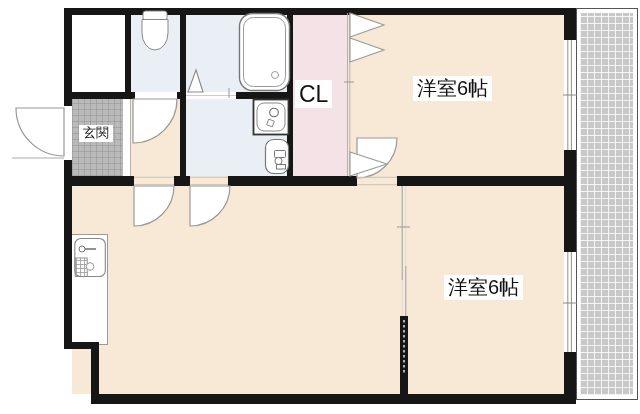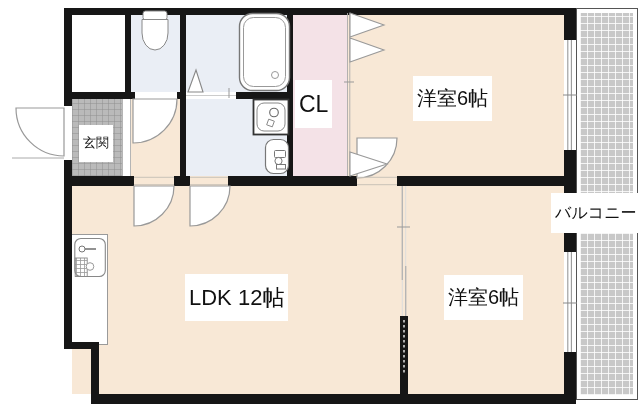--- a/index.html
+++ b/index.html
@@ -2,21 +2,21 @@
 <html><head>
 <meta charset="utf-8">
 <style>
   html,body{margin:0;padding:0;background:#fff;}
   .plan{position:relative;width:640px;height:414px;background:#fff;overflow:hidden;
         font-family:"Liberation Sans","DejaVu Sans",sans-serif;}
   .abs{position:absolute;}
   .floor{position:absolute;}
   .wall{position:absolute;background:var(--wall,#161616);}
   .overlay{position:absolute;left:0;top:0;pointer-events:none;}
-  .label{position:absolute;background:#ffffff;color:#111;padding:11px 4px;
+  .label{position:absolute;background:#ffffff;color:#111;padding:1px 4px;
          line-height:1.15;white-space:nowrap;z-index:30;}
   
   .fl-storage{left:72px;top:14px;width:53px;height:78px;background:#ffffff;}
   .fl-toilet{left:131px;top:14px;width:49px;height:78px;background:var(--wet-area);}
   .fl-bath{left:186px;top:14px;width:101px;height:78px;background:var(--wet-area);}
   .fl-cl{left:293px;top:14px;width:54px;height:162px;background:var(--closet-pink);}
   .fl-bed-top{left:347px;top:14px;width:217px;height:172px;background:var(--floor);}
   .fl-genkan{left:72px;top:99px;width:50px;height:77px;background:var(--entrance-tile);
     background-image:repeating-linear-gradient(0deg,rgba(140,140,140,.45) 0 1px,transparent 1px 6px),
                      repeating-linear-gradient(90deg,rgba(140,140,140,.45) 0 1px,transparent 1px 6px);}
@@ -185,17 +185,15 @@
       <rect x="75.2" y="258" width="12" height="18.5" fill="url(#hatch)" stroke="#888" stroke-width=".9"></rect>
       <circle cx="82" cy="249" r="3" fill="#fff" stroke="#777" stroke-width="1"></circle>
       <path d="M85,249 H96" stroke="#777" stroke-width="1.6" fill="none"></path>
       <circle cx="90" cy="266.5" r="3.8" fill="#fff" stroke="#999" stroke-width="1"></circle>
     </g>
   </svg>
 
   <div class="label lbl-genkan">玄関</div>
   <div class="label lbl-cl">CL</div>
   <div class="label lbl-bed-top">洋室6帖</div>
-  <div class="label lbl-ldk">LDK 12帖</div>
   <div class="label lbl-bed-bottom">洋室6帖</div>
-  <div class="label lbl-balcony">バルコニー</div>
 
 </div>
 
 </body></html>

